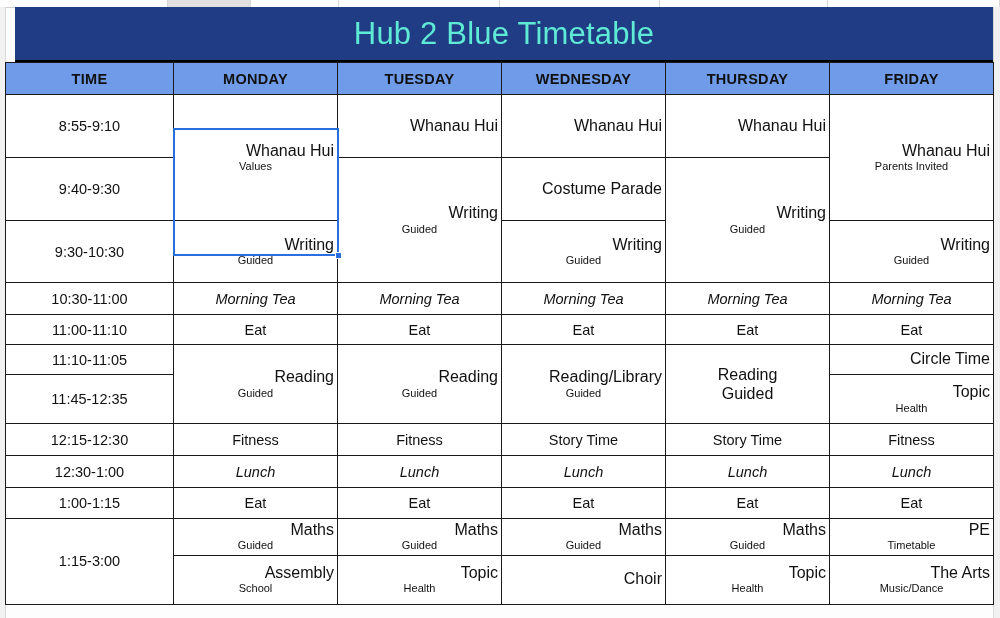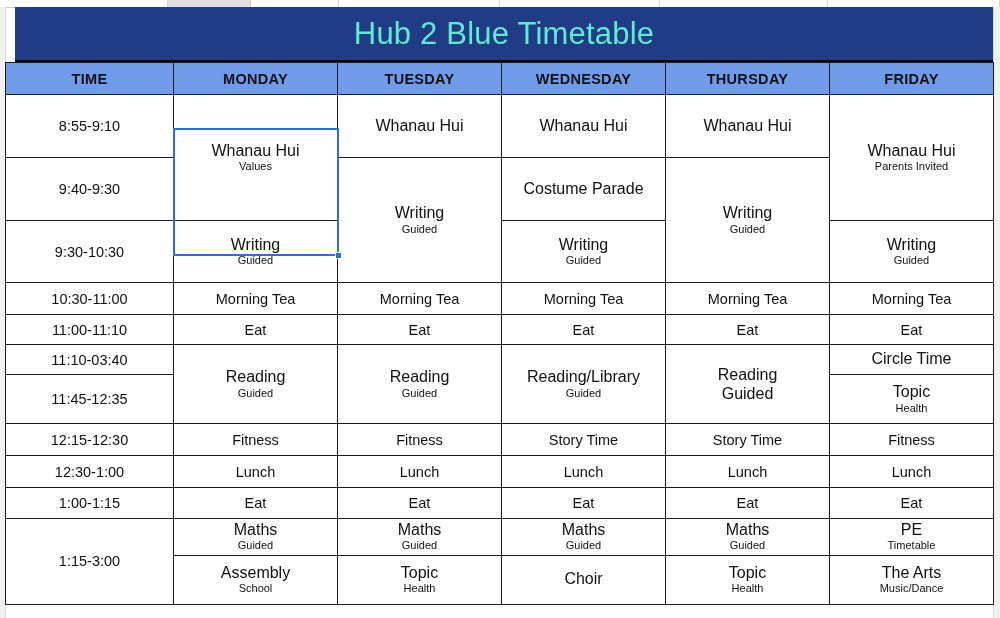--- a/index.html
+++ b/index.html
@@ -42,24 +42,24 @@
     background:#ffffff;
   }
   table.grid th{
     background:#6f9be8;font-weight:bold;font-size:14.5px;height:27px;
     letter-spacing:.3px;
   }
   col.c-time{width:168px;}
   col.c-day{width:164px;}
 
   td.timecell{background:#d5e4f6;font-size:14px;}
-  td.break{background:#8fbbe8;}
+  td.break{background:#8fbbe8;font-style:italic;}
   td.plain{background:#ffffff;}
 
-  .main-l{display:block;font-size:16px;line-height:1.15;}
+  .main-l{display:block;font-size:16px;line-height:1.15;text-align:right;}
   .sub-l{display:block;font-size:11px;line-height:1.2;}
   .two-l{display:block;font-size:16px;line-height:1.2;}
 
   
   .sel-box{position:absolute;border:2px solid #2a6fe0;pointer-events:none;box-sizing:border-box;}
   .sel-handle{position:absolute;width:7px;height:7px;background:#2a6fe0;
     border:1px solid #ffffff;box-sizing:border-box;}
 </style>
 </head>
 <body>
@@ -168,21 +168,21 @@
         <tr>
           <td class="timecell" style="height:25px">11:00-11:10</td>
           <td class="plain">Eat</td>
           <td class="plain">Eat</td>
           <td class="plain">Eat</td>
           <td class="plain">Eat</td>
           <td class="plain">Eat</td>
         </tr>
 
         <tr>
-          <td class="timecell" style="height:25px">11:10-03:40</td>
+          <td class="timecell" style="height:25px">11:10-11:05</td>
           <td class="plain" rowspan="2">
             <span class="main-l">Reading</span>
             <span class="sub-l">Guided</span>
           </td>
           <td class="plain" rowspan="2">
             <span class="main-l">Reading</span>
             <span class="sub-l">Guided</span>
           </td>
           <td class="plain" rowspan="2">
             <span class="main-l">Reading/Library</span>

